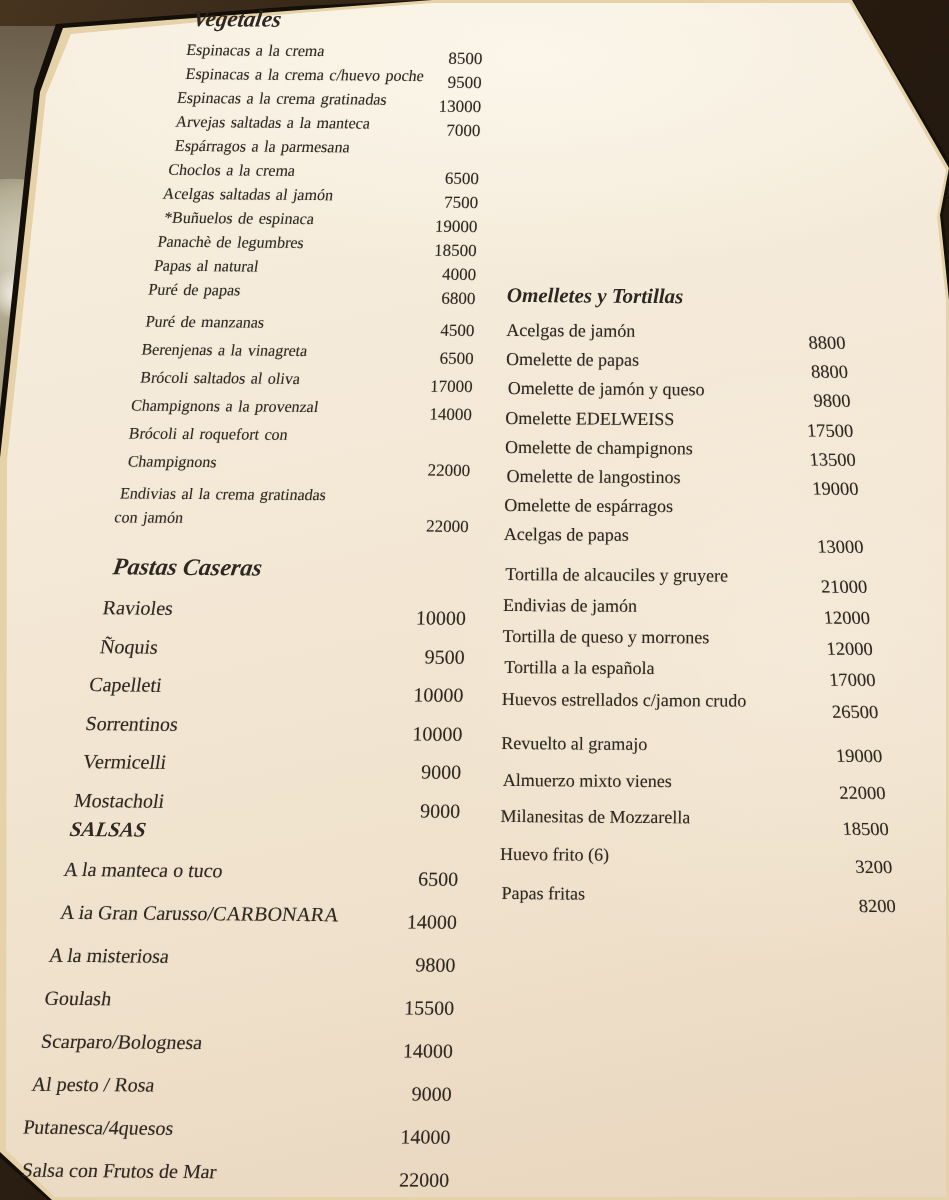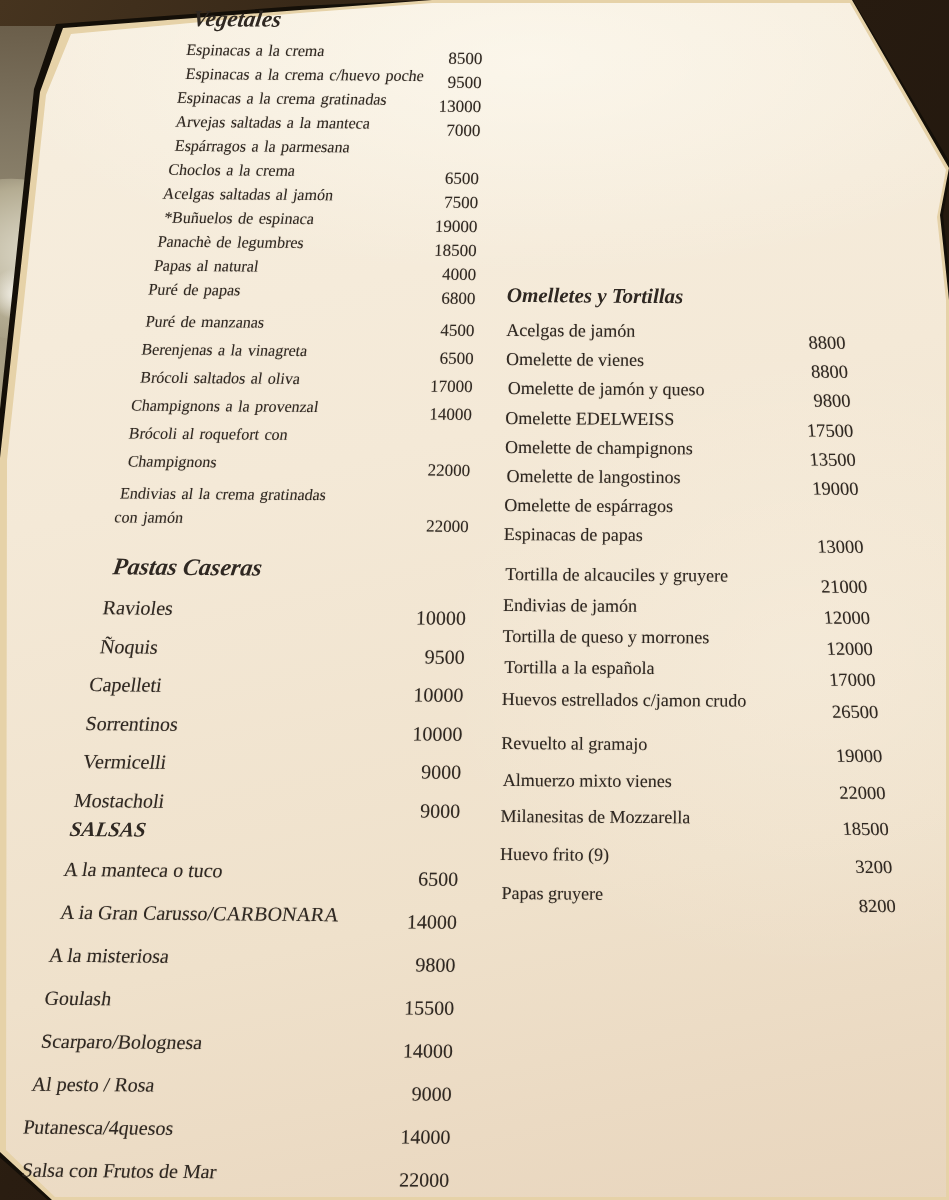--- a/index.html
+++ b/index.html
@@ -202,37 +202,37 @@
           <div class="menu-item"><span class="item-price">14000</span></div>
           <div class="menu-item"><span class="item-price">22000</span></div>
         </div>
       </div>
     </div>
   <div class="col col-right-names">
       <div class="menu-section sec-omelettes">
         <div class="sec-title">Omelletes y Tortillas</div>
         <div class="items">
           <div class="menu-item"><span class="item-name">Acelgas de jamón</span></div>
-          <div class="menu-item"><span class="item-name">Omelette de vienes</span></div>
+          <div class="menu-item"><span class="item-name">Omelette de papas</span></div>
           <div class="menu-item"><span class="item-name">Omelette de jamón y queso</span></div>
           <div class="menu-item"><span class="item-name">Omelette EDELWEISS</span></div>
           <div class="menu-item"><span class="item-name">Omelette de champignons</span></div>
           <div class="menu-item"><span class="item-name">Omelette de langostinos</span></div>
           <div class="menu-item"><span class="item-name">Omelette de espárragos</span></div>
-          <div class="menu-item"><span class="item-name">Espinacas de papas</span></div>
+          <div class="menu-item"><span class="item-name">Acelgas de papas</span></div>
           <div class="menu-item"><span class="item-name">Tortilla de alcauciles y gruyere</span></div>
           <div class="menu-item"><span class="item-name">Endivias de jamón</span></div>
           <div class="menu-item"><span class="item-name">Tortilla de queso y morrones</span></div>
           <div class="menu-item"><span class="item-name">Tortilla a la española</span></div>
           <div class="menu-item"><span class="item-name">Huevos estrellados c/jamon crudo</span></div>
           <div class="menu-item"><span class="item-name">Revuelto al gramajo</span></div>
           <div class="menu-item"><span class="item-name">Almuerzo mixto vienes</span></div>
           <div class="menu-item"><span class="item-name">Milanesitas de Mozzarella</span></div>
-          <div class="menu-item"><span class="item-name">Huevo frito (9)</span></div>
-          <div class="menu-item"><span class="item-name">Papas gruyere</span></div>
+          <div class="menu-item"><span class="item-name">Huevo frito (6)</span></div>
+          <div class="menu-item"><span class="item-name">Papas fritas</span></div>
         </div>
       </div>
     </div>
   <div class="col col-right-prices">
       <div class="menu-section sec-omelettes">
         <div class="sec-title">Omelletes y Tortillas</div>
         <div class="items">
           <div class="menu-item"><span class="item-price">8800</span></div>
           <div class="menu-item"><span class="item-price">8800</span></div>
           <div class="menu-item"><span class="item-price">9800</span></div>

